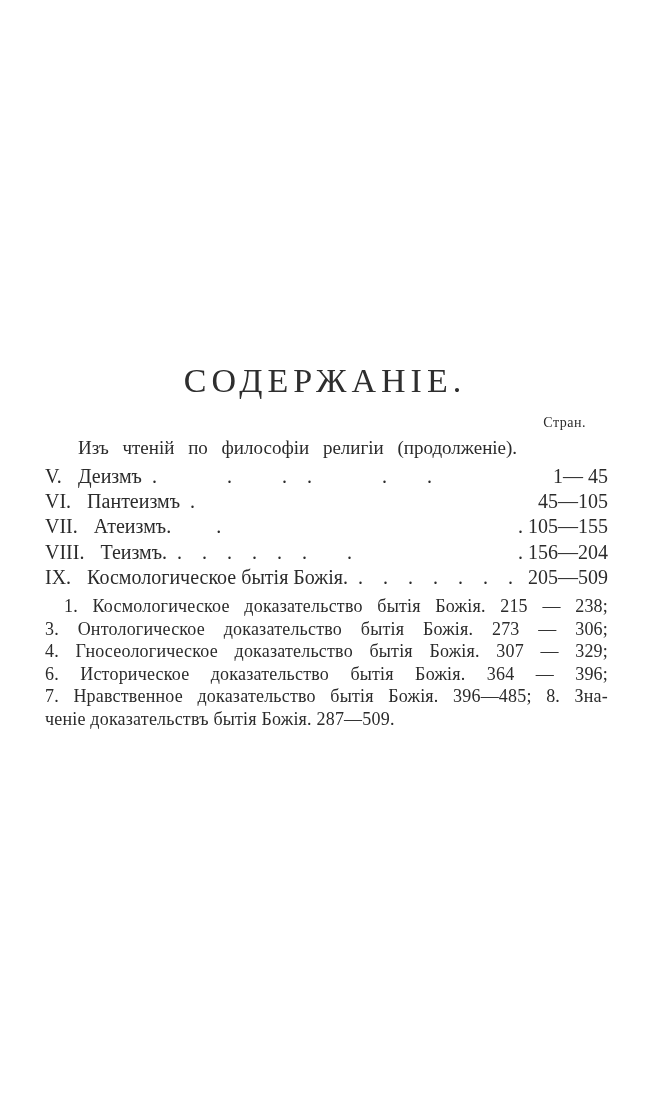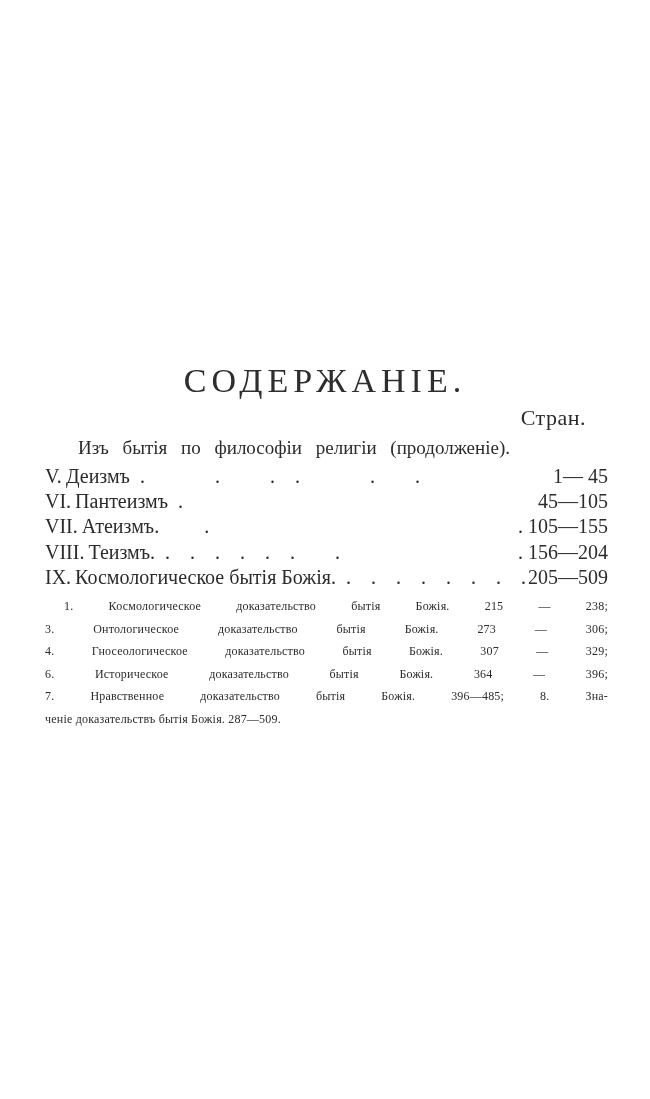--- a/index.html
+++ b/index.html
@@ -20,24 +20,24 @@
     margin: 0;
     padding-top: 362px;
     text-align: center;
     font-size: 34px;
     font-weight: 400;
     letter-spacing: 5px;
     color: #2e2e2e;
     white-space: nowrap;
   }
   .pages-header {
-    margin-top: 5px;
+    margin-top: 15px;
     margin-right: 64px;
     text-align: right;
-    font-size: 22px;
+    font-size: 14px;
     letter-spacing: 0.5px;
   }
   .block {
     margin-left: 45px;
     margin-right: 42px;
   }
   .toc-subtitle {
     margin-top: 6px;
     padding-left: 33px;
     font-size: 19px;
@@ -48,34 +48,34 @@
     margin-top: 5px;
   }
   .toc-row {
     display: flex;
     align-items: baseline;
     font-size: 20px;
     line-height: 25.2px;
     white-space: pre;
   }
   .toc-row .entry-title {
-    margin-left: 4px;
+    margin-left: 16px;
   }
   .toc-row .dots {
     flex: 1;
     overflow: hidden;
     white-space: pre;
   }
   .toc-row .pages {
     white-space: pre;
     text-align: center;
   }
   .subsections {
     margin-top: 5px;
-    font-size: 12px;
+    font-size: 18px;
     line-height: 22.6px;
   }
   .sub-line {
     text-align: justify;
     text-align-last: justify;
     letter-spacing: 0.2px;
   }
   .sub-line.first {
     padding-left: 19px;
   }
@@ -88,21 +88,21 @@
 <body>
 
 <div class="sheet">
 
   <h1 class="page-title">СОДЕРЖАНІЕ.</h1>
 
   <div class="pages-header">Стран.</div>
 
   <div class="block">
 
-    <div class="toc-subtitle">Изъ бытія по философіи религіи (продолженіе).</div>
+    <div class="toc-subtitle">Изъ чтеній по философіи религіи (продолженіе).</div>
 
     <div class="toc">
 
       <div class="toc-row">
         <span>V.</span><span class="entry-title">Деизмъ</span><span class="dots">  .              .          .    .              .        .</span><span class="pages">1— 45</span>
       </div>
 
       <div class="toc-row">
         <span>VI.</span><span class="entry-title">Пантеизмъ</span><span class="dots">  .</span><span class="pages">45—105</span>
       </div>

